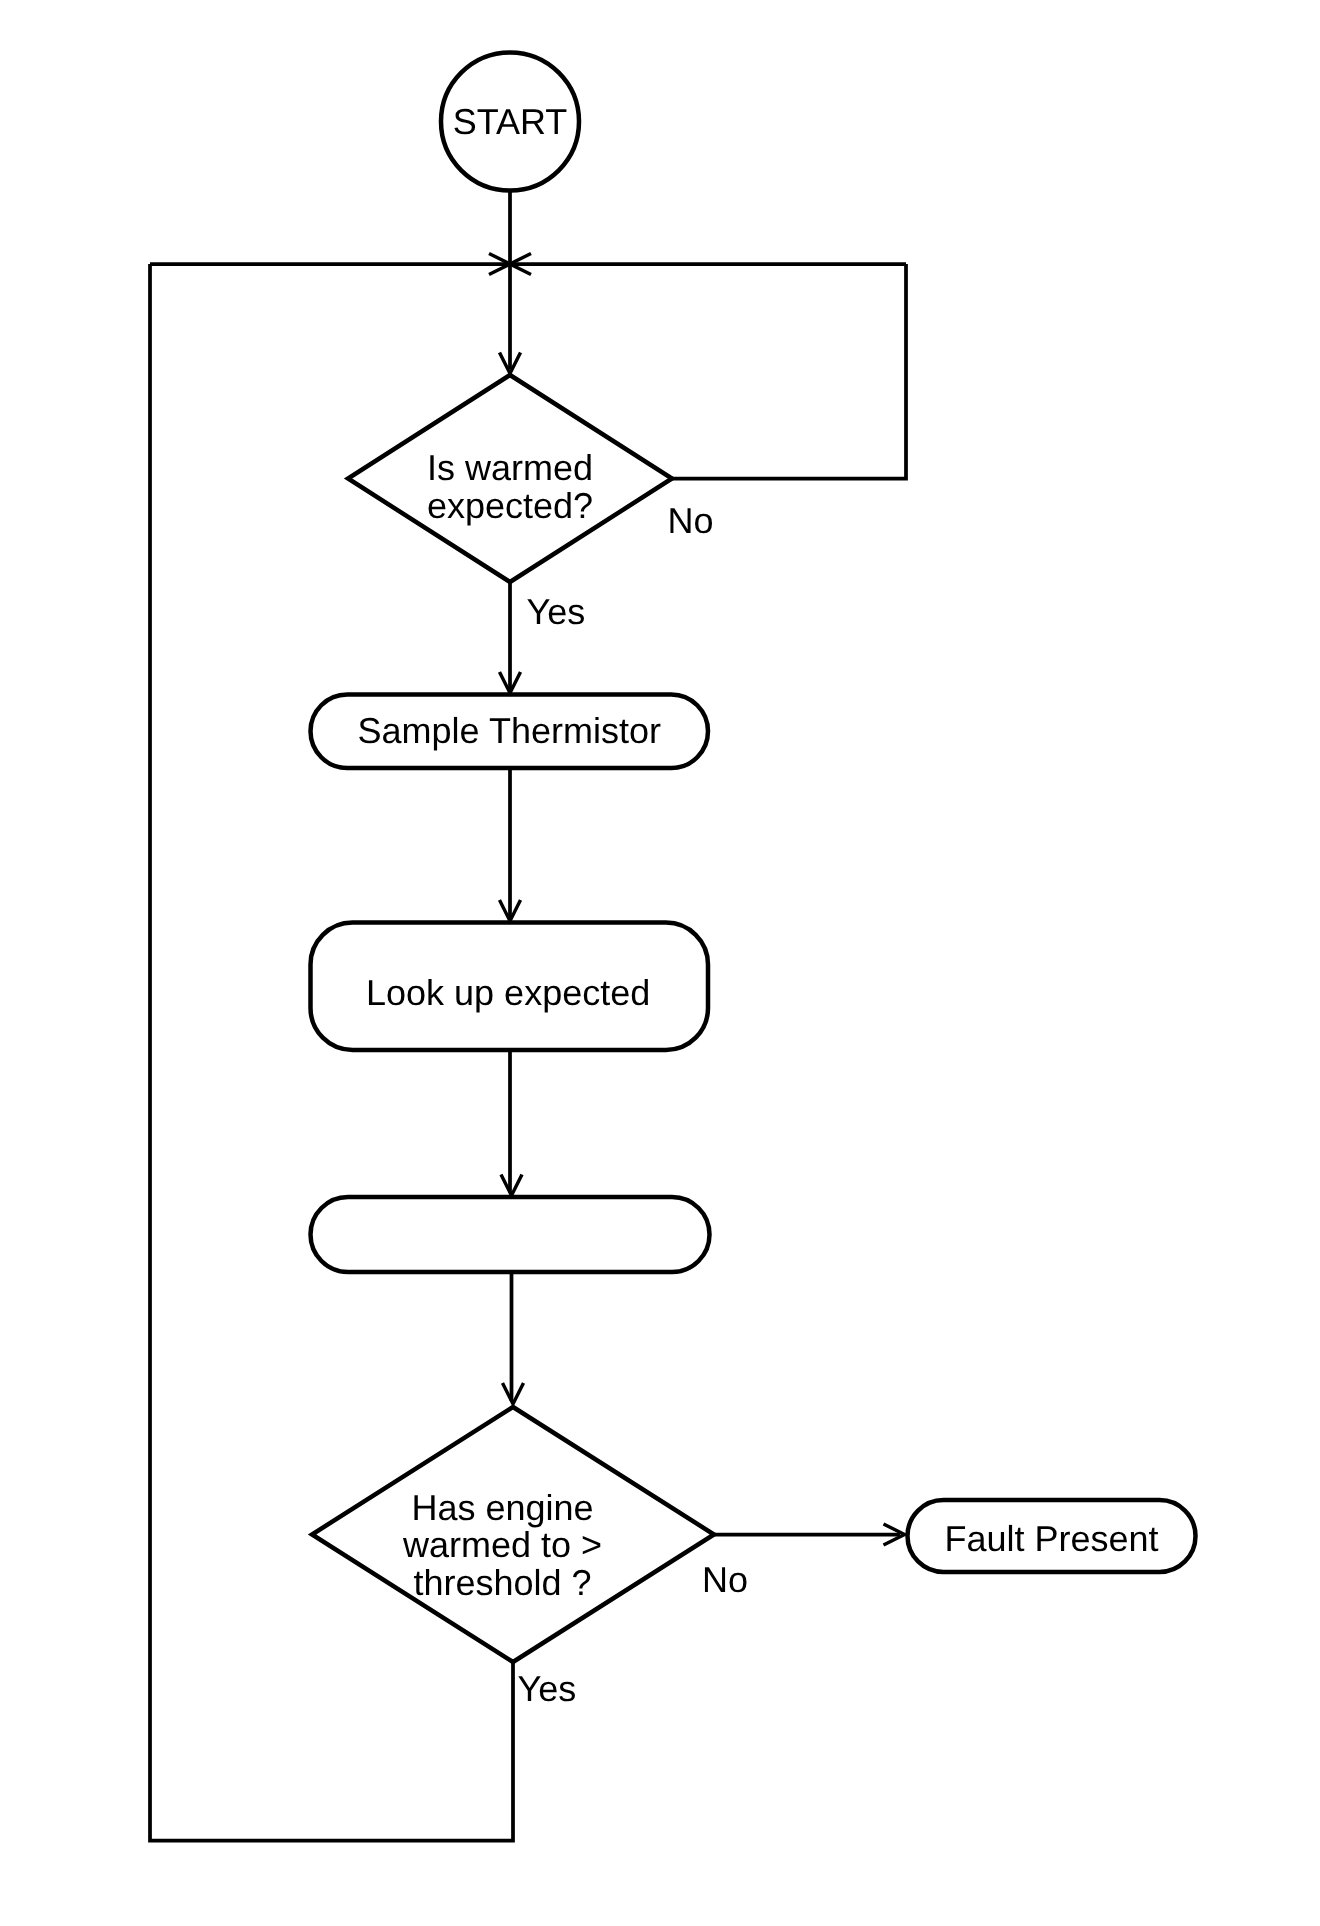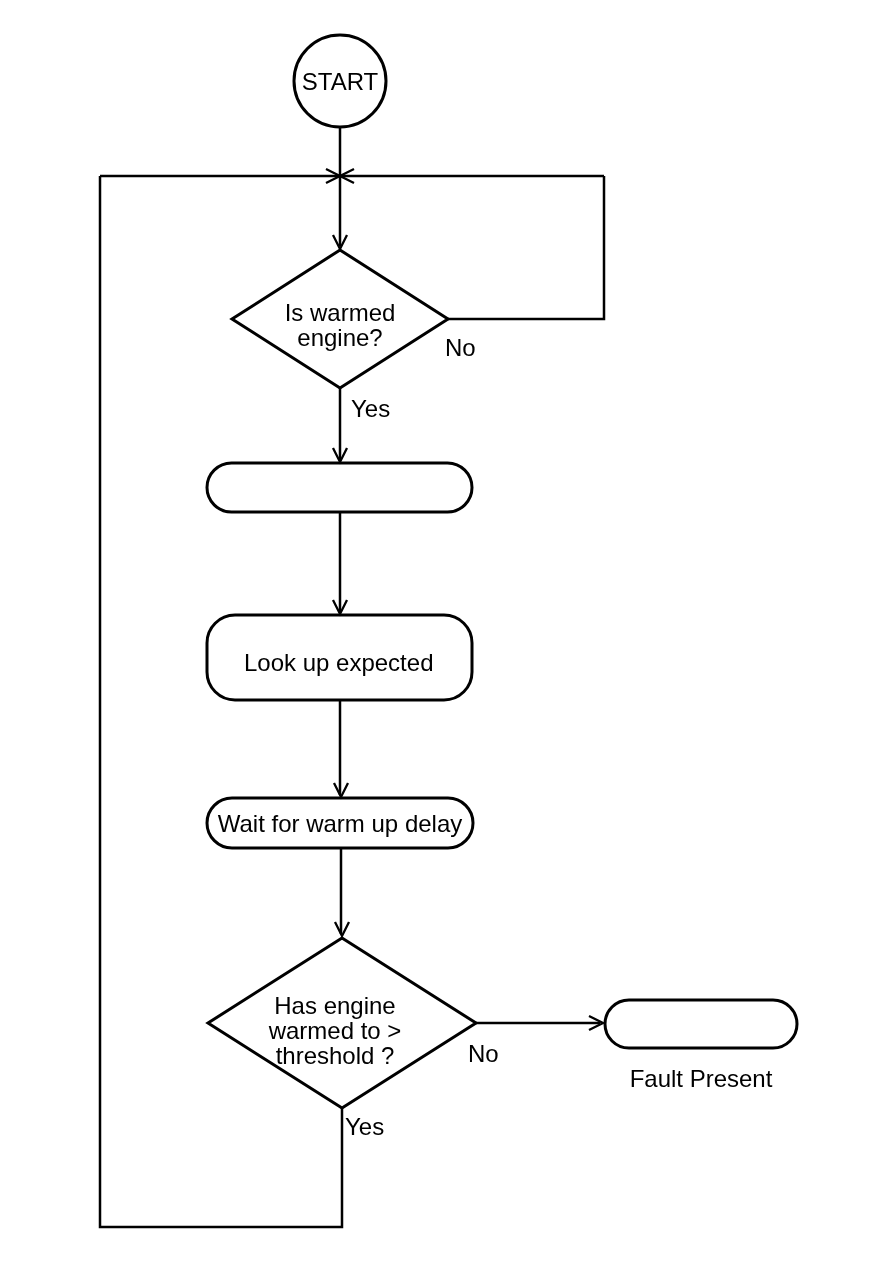--- a/index.html
+++ b/index.html
@@ -67,37 +67,37 @@
     <rect class="shape" x="207" y="615" width="265" height="85" rx="28" ry="28"></rect>
     <rect class="shape" x="207" y="798" width="266" height="50" rx="25" ry="25"></rect>
     <polygon class="shape" points="342,938 476,1023 342,1108 208,1023"></polygon>
     <rect class="shape" x="605" y="1000" width="192" height="48" rx="24" ry="24"></rect>
   </svg>
 
   <div class="label node-label" style="left:294px;top:36px;width:92px;height:90px;">START</div>
 
   <div class="label node-label" style="left:232px;top:250px;width:216px;height:138px;padding-top:12px;box-sizing:border-box;">
     <div>Is warmed</div>
-    <div>engine?</div>
+    <div>expected?</div>
   </div>
 
+  <div class="label node-label" style="left:207px;top:463px;width:265px;height:49px;">Sample Thermistor</div>
 
   <div class="label node-label left-align" style="left:207px;top:615px;width:235px;height:85px;padding-left:37px;padding-top:10px;box-sizing:border-box;line-height:30px;">
     <div>Look up expected</div>
   </div>
 
-  <div class="label node-label" style="left:207px;top:798px;width:266px;height:50px;">Wait for warm up delay</div>
 
   <div class="label node-label" style="left:201px;top:938px;width:268px;height:170px;padding-top:14px;box-sizing:border-box;">
     <div>Has engine</div>
     <div>warmed to &gt;</div>
     <div>threshold ?</div>
   </div>
 
-  <div class="label node-label" style="left:605px;top:1052px;width:192px;height:52px;">Fault Present</div>
+  <div class="label node-label" style="left:605px;top:1000px;width:192px;height:52px;">Fault Present</div>
 
   <div class="label" style="left:445px;top:335px;">No</div>
 
   <div class="label" style="left:351px;top:396px;">Yes</div>
 
   <div class="label" style="left:468px;top:1041px;">No</div>
 
   <div class="label" style="left:345px;top:1114px;">Yes</div>
 
 </div>

